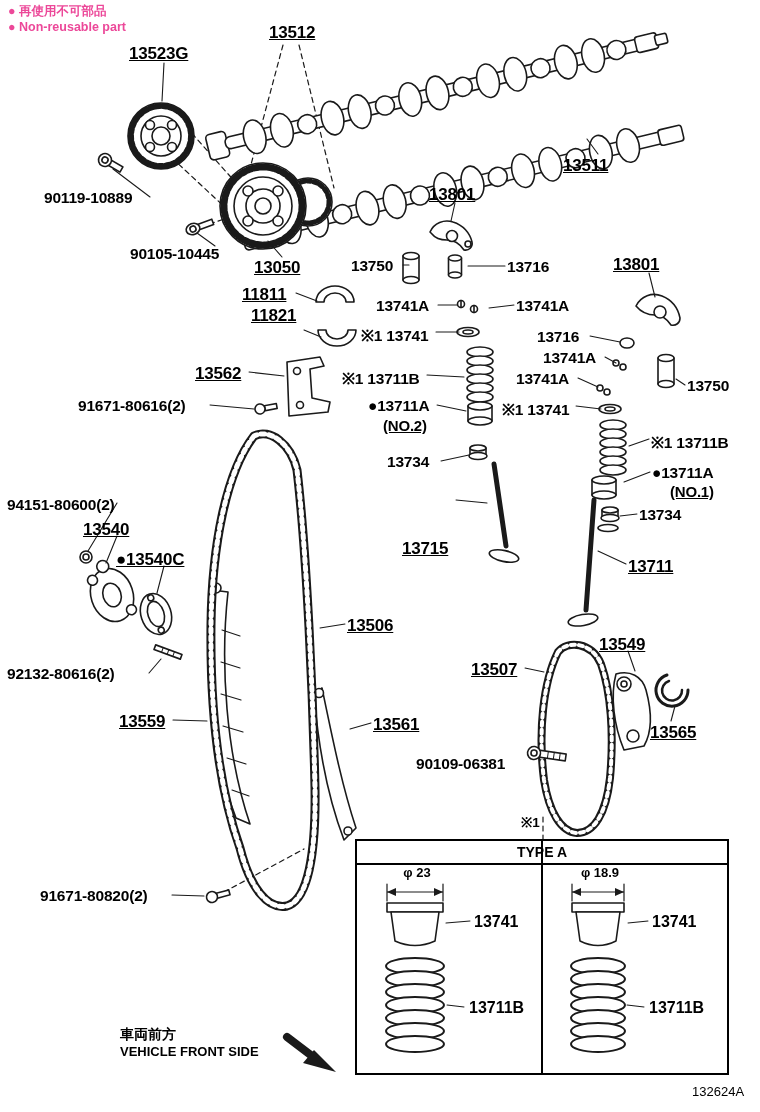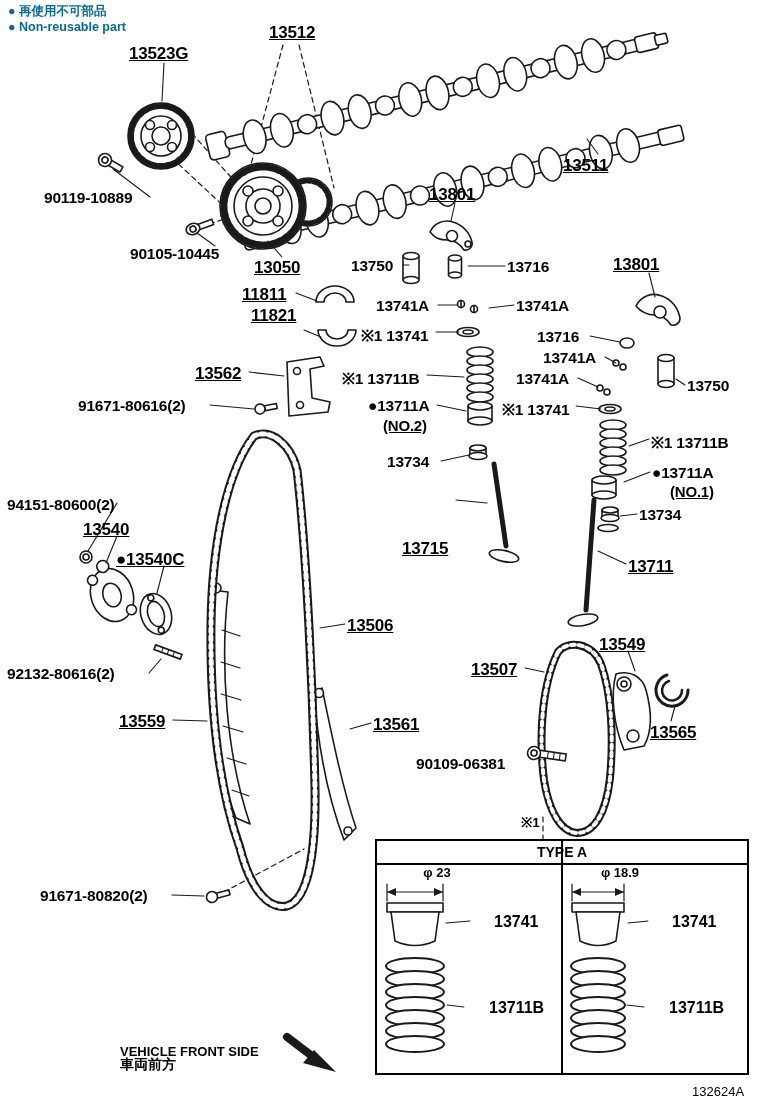--- a/index.html
+++ b/index.html
@@ -3,29 +3,29 @@
 <meta charset="utf-8">
 <style>
   html,body{margin:0;padding:0;background:#fff;}
   .stage{position:relative;width:760px;height:1112px;background:#fff;overflow:hidden;
          font-family:"Liberation Sans",sans-serif;}
   svg{position:absolute;left:0;top:0;}
   .plabel{position:absolute;font:bold 15.5px "Liberation Sans",sans-serif;color:#000;
           white-space:nowrap;letter-spacing:-0.2px;}
   .plabel.lg{font-size:17px;text-decoration:underline;}
   .plabel.sm{font-size:15px;text-decoration:underline;}
-  .legend-line{position:absolute;font:bold 12.5px "Liberation Sans",sans-serif;color:#0369a1;white-space:nowrap;}
-  .typebox{position:absolute;left:355px;top:839px;width:374px;height:236px;border:2px solid #000;box-sizing:border-box;margin-left:20px;}
+  .legend-line{position:absolute;font:bold 12.5px "Liberation Sans",sans-serif;color:#ec4899;white-space:nowrap;}
+  .typebox{position:absolute;left:355px;top:839px;width:374px;height:236px;border:2px solid #000;box-sizing:border-box;}
   .typebox .hdr{display:flex;height:22px;border-bottom:2px solid #000;}
   .typebox .hdr div{flex:1;text-align:center;font:bold 14px "Liberation Sans",sans-serif;padding-top:3px;}
   .typebox .vdiv{position:absolute;left:50%;top:0;bottom:0;width:2px;margin-left:-1px;background:#000;}
   .tlabel{position:absolute;font:bold 16px "Liberation Sans",sans-serif;white-space:nowrap;}
   .dia{position:absolute;font:bold 13px "Liberation Sans",sans-serif;transform:translateX(-50%);white-space:nowrap;}
   .note1{position:absolute;left:521px;top:813px;font:bold 13.5px "Liberation Sans",sans-serif;}
-  .front-jp{position:absolute;left:120px;top:1056px;font:bold 14px "Liberation Sans",sans-serif;text-align:center;}
+  .front-jp{position:absolute;left:120px;top:1026px;font:bold 14px "Liberation Sans",sans-serif;text-align:center;}
   .front-en{position:absolute;left:120px;top:1044px;font:bold 13px "Liberation Sans",sans-serif;}
   .code{position:absolute;left:692px;top:1084px;font:13px "Liberation Sans",sans-serif;}
 </style>
 </head>
 <body>
 
 <div class="stage">
 
   <svg width="760" height="1112" viewBox="0 0 760 1112" stroke="#1a1a1a" fill="none" stroke-width="1.6" stroke-linecap="round" stroke-linejoin="round">
 

